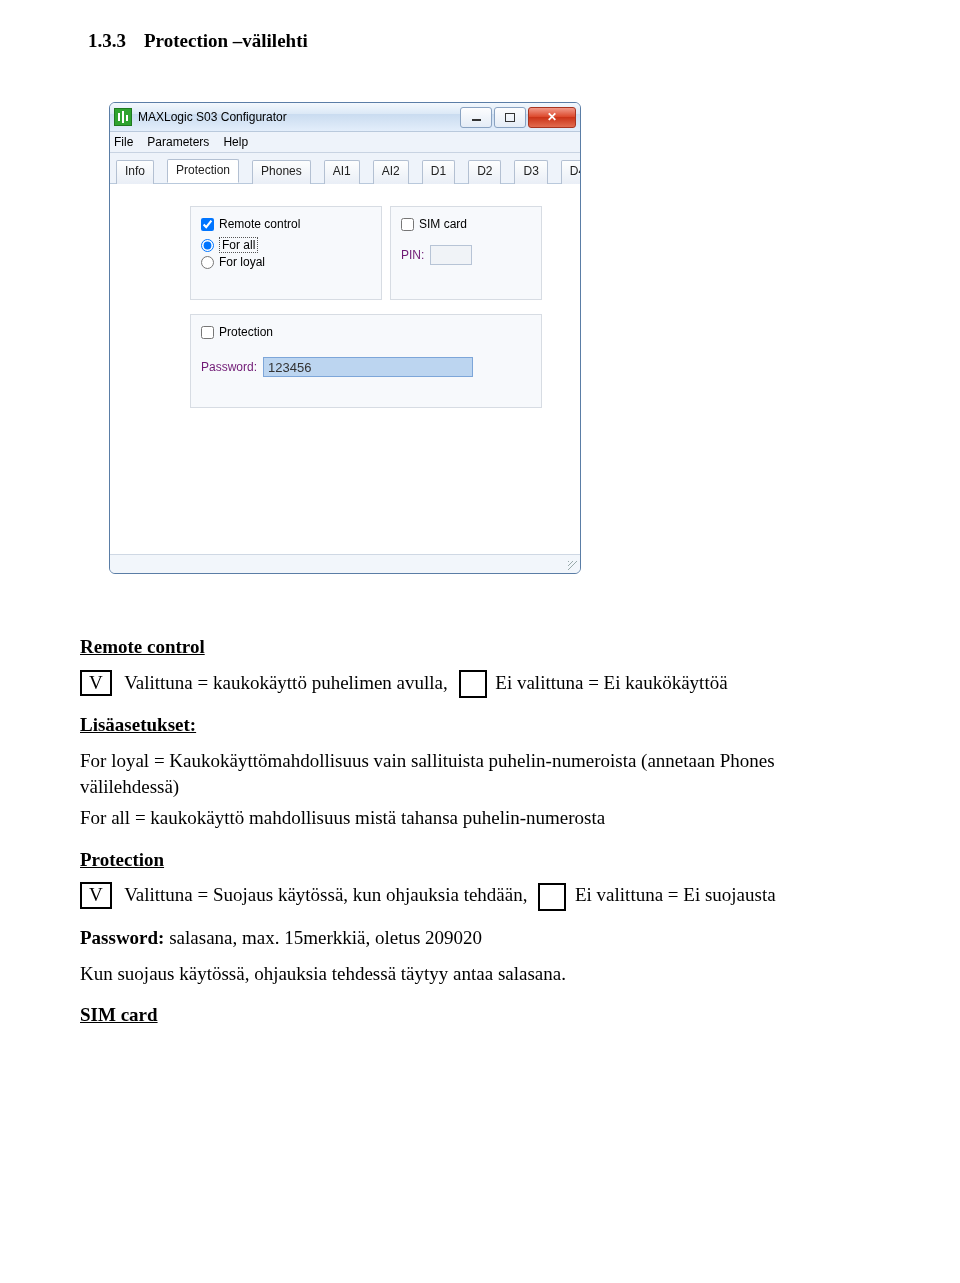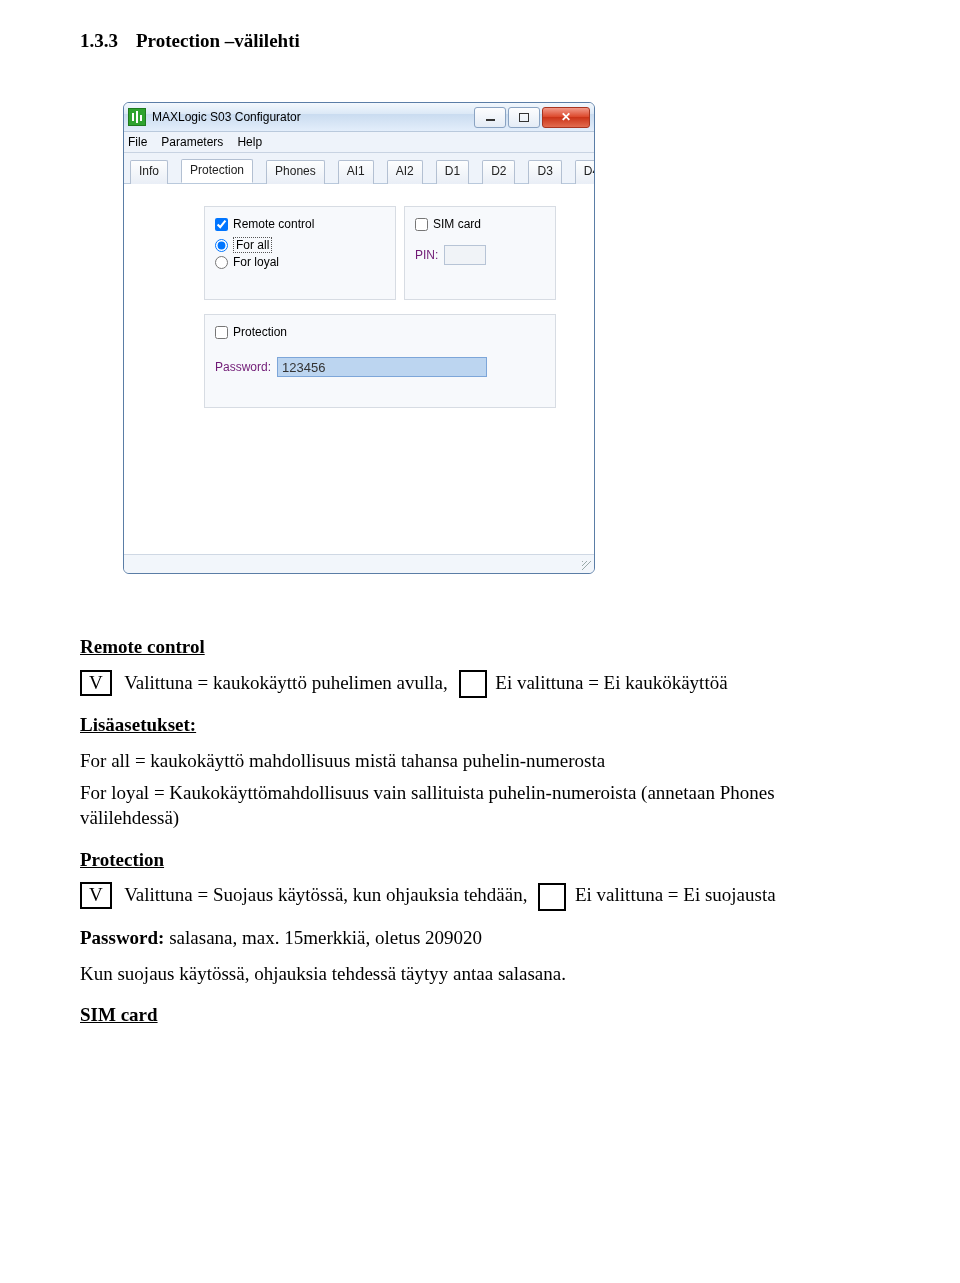--- a/index.html
+++ b/index.html
@@ -11,23 +11,23 @@
     color: #000;
     width: 960px;
   }
   .page {
     padding: 30px 80px 40px 80px;
   }
   .section-heading {
     font-weight: bold;
     margin-bottom: 50px;
   }
-  .num { font-weight: bold; margin-right: 18px; }
+  .num { font-weight: bold; margin-right: 18px; margin-left: 8px; }
   .screenshot-wrap {
-    margin: 0 0 60px 43px;
+    margin: 0 0 60px 29px;
   }
 
   
   .win7 {
     width: 470px;
     background: #e8eff7;
     border: 1px solid #5a7da6;
     border-radius: 6px;
     box-shadow: 0 0 0 1px rgba(255,255,255,0.4) inset;
     font-family: "Segoe UI", Tahoma, sans-serif;
@@ -308,22 +308,22 @@
   <p class="blk">
     <span class="vbox">V</span>
     <span>Valittuna = kaukokäyttö puhelimen avulla,</span>
     <span class="ebox"></span>
     <span>Ei valittuna = Ei kaukökäyttöä</span>
   </p>
 
   <p class="u">Lisäasetukset:</p>
 
   <div class="blk">
+    <p>For loyal = Kaukokäyttömahdollisuus vain sallituista puhelin-numeroista (annetaan Phones välilehdessä)</p>
     <p>For all = kaukokäyttö mahdollisuus mistä tahansa puhelin-numerosta</p>
-    <p>For loyal = Kaukokäyttömahdollisuus vain sallituista puhelin-numeroista (annetaan Phones välilehdessä)</p>
   </div>
 
   <p class="u sub">Protection</p>
 
   <p class="blk">
     <span class="vbox">V</span>
     <span>Valittuna =  Suojaus käytössä, kun ohjauksia tehdään,</span>
     <span class="ebox"></span>
     <span>Ei valittuna = Ei suojausta</span>
   </p>

